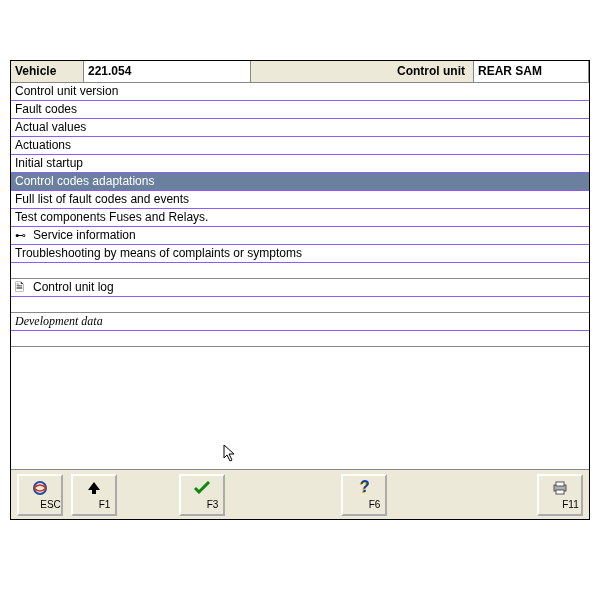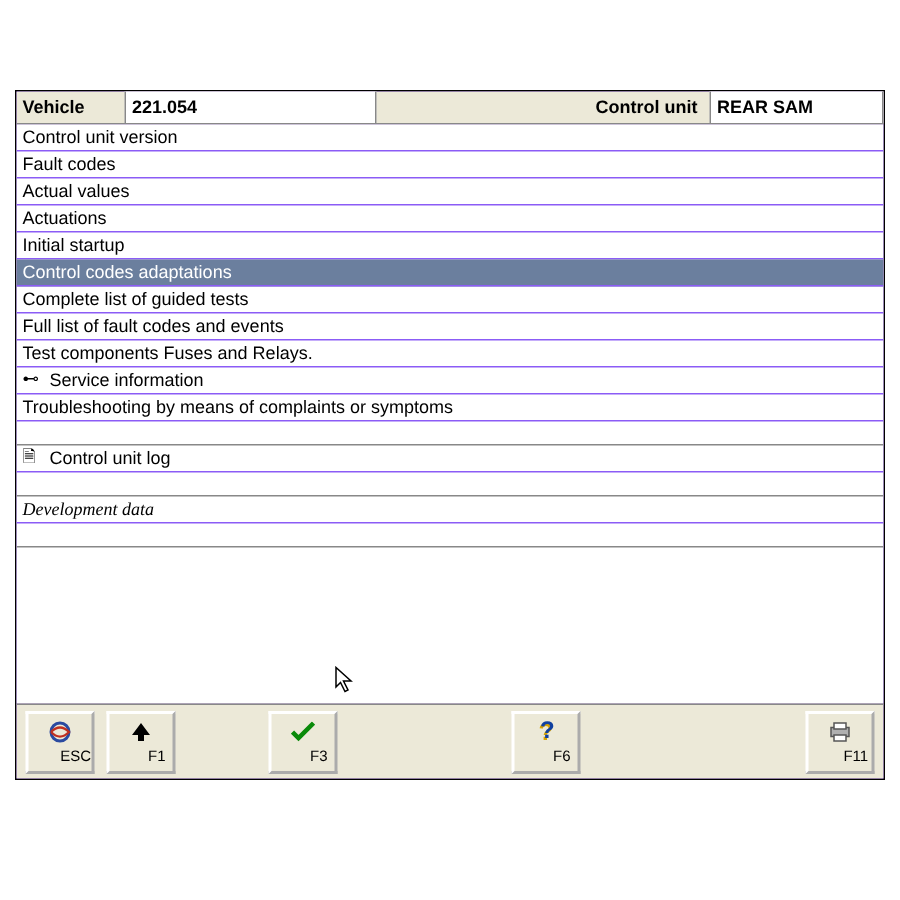--- a/index.html
+++ b/index.html
@@ -7,21 +7,21 @@
   body {
     font-family: Arial, Helvetica, sans-serif;
     font-size: 12px;
     background: #fff;
   }
   .frame {
     border: 1px solid #000;
     width: 580px;
     height: 460px;
     margin: 60px 10px 0 10px;
-    background: #6d28d9;
+    background: #22c55e;
     display: flex;
     flex-direction: column;
   }
   .hdr {
     display: flex;
     align-items: stretch;
     height: 22px;
     background: #ece9d8;
     border-bottom: 1px solid #888;
   }
@@ -118,21 +118,20 @@
   </div>
 
 
   <div class="list">
     <div class="row">Control unit version</div>
     <div class="row">Fault codes</div>
     <div class="row">Actual values</div>
     <div class="row">Actuations</div>
     <div class="row">Initial startup</div>
     <div class="row sel">Control codes adaptations</div>
-    <div class="row">Complete list of guided tests</div>
     <div class="row">Full list of fault codes and events</div>
     <div class="row">Test components Fuses and Relays.</div>
 
     <div class="row">
       <span class="icon">⊷</span>
       <span>Service information</span>
     </div>
     <div class="row">Troubleshooting by means of complaints or symptoms</div>
 
     <div class="row blank"></div>

